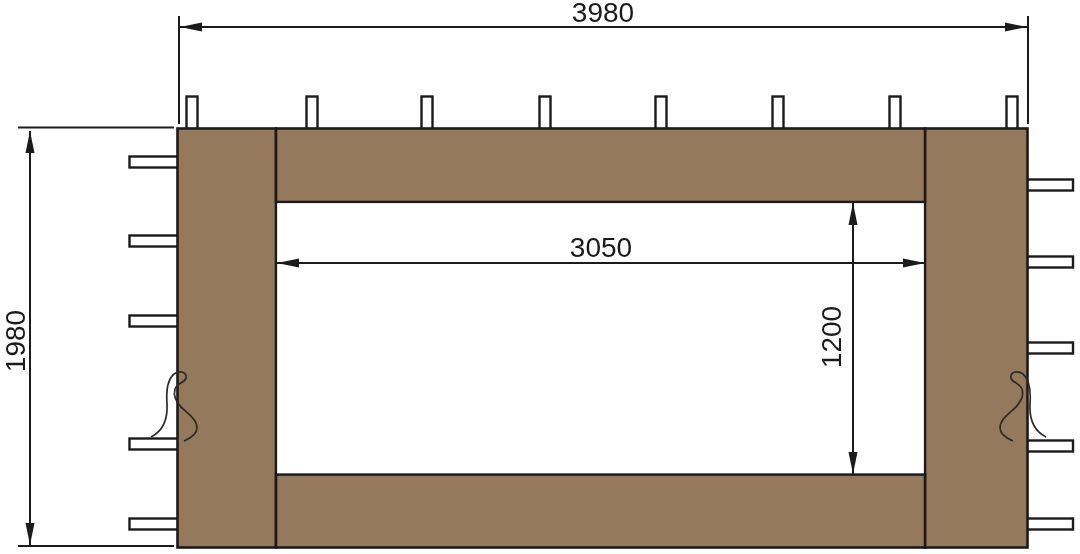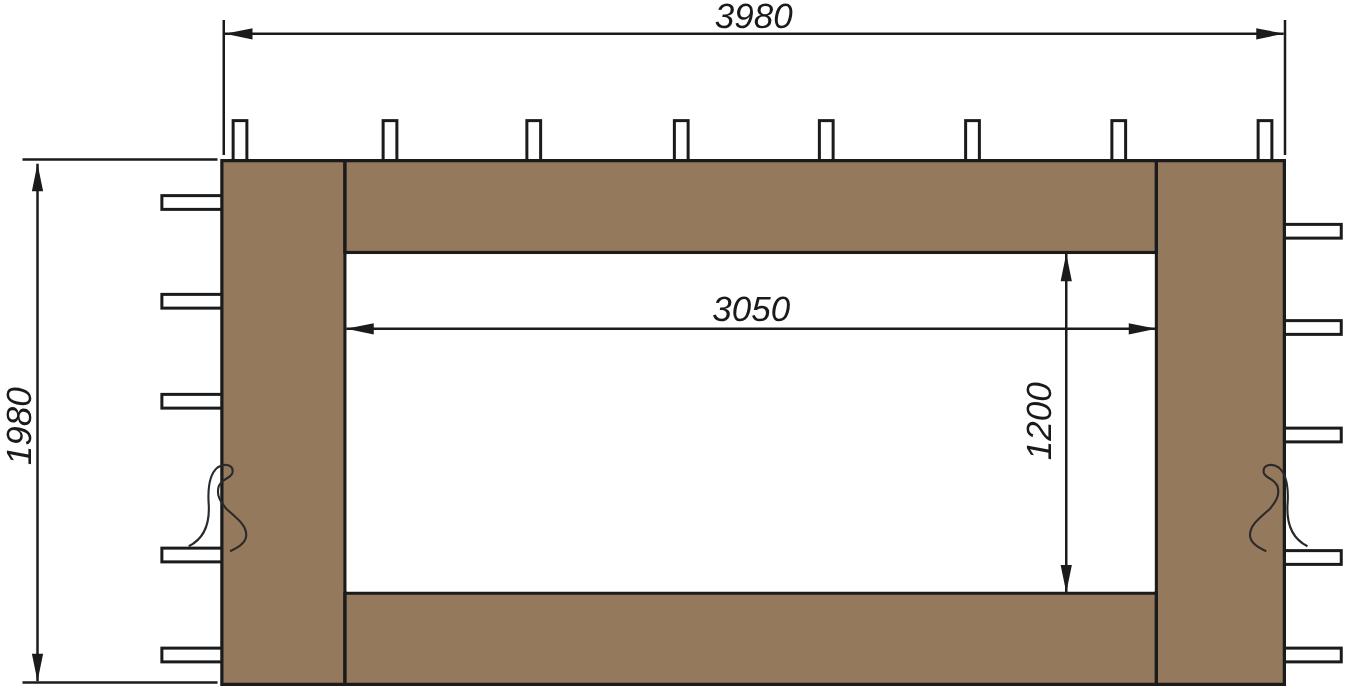--- a/index.html
+++ b/index.html
@@ -2,21 +2,20 @@
 <html><head>
 <meta charset="utf-8">
 <style>
   html, body { margin: 0; padding: 0; background: #ffffff; }
   .canvas {
     position: relative;
     width: 1080px;
     height: 554px;
     background: #ffffff;
     overflow: hidden;
-    font-style: italic;
   }
   .canvas svg { position: absolute; left: 0; top: 0; }
   .tab  { fill: #ffffff; stroke: #1b1b1b; stroke-width: 2.4; }
   .band { stroke: #1b1b1b; stroke-width: 2.6; }
   .opening { stroke: none; }
   .hook { fill: none; stroke: #2a2a2a; stroke-width: 1.7; }
   .dim-line, .ext-line { stroke: #1b1b1b; stroke-width: 2; fill: none; }
   .arrowhead { fill: #1b1b1b; stroke: none; }
   .dim-text {
     font-family: "Liberation Sans", sans-serif;

